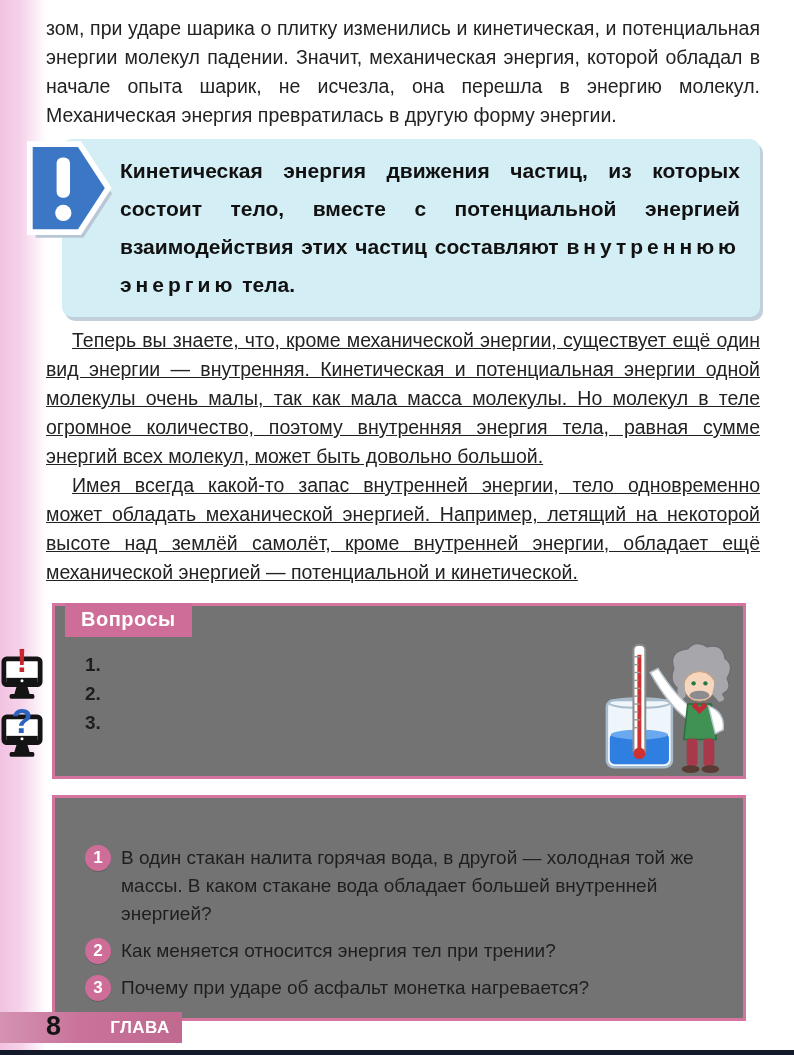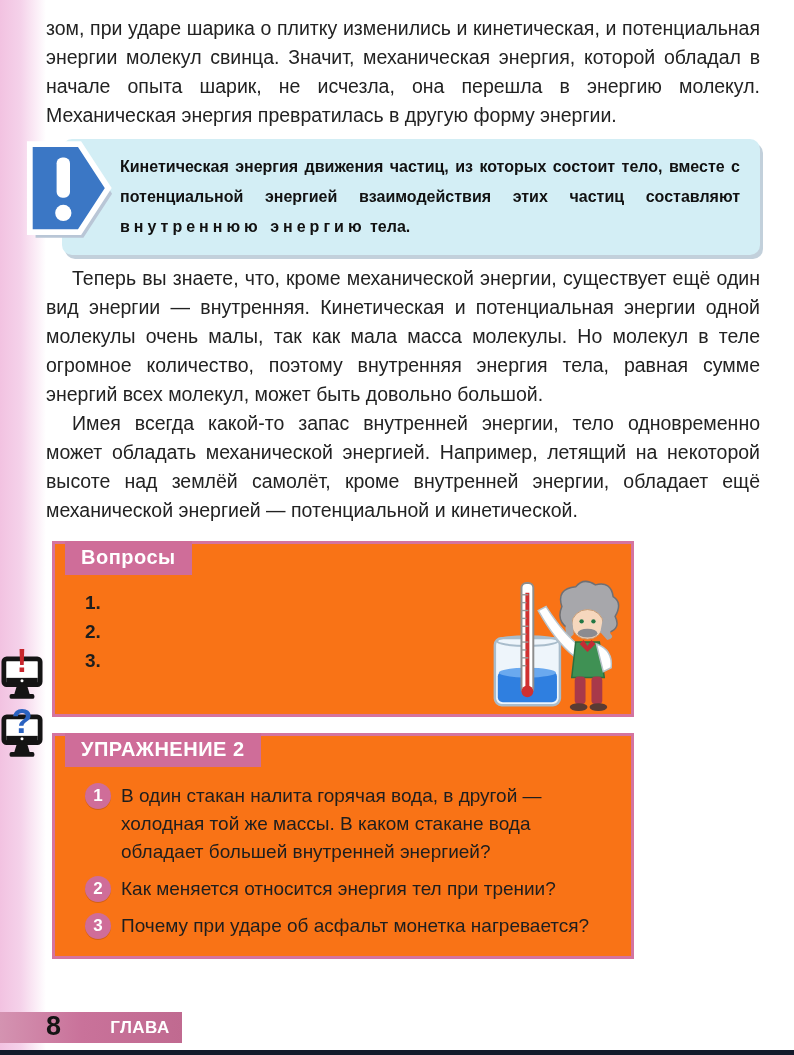--- a/index.html
+++ b/index.html
@@ -16,35 +16,35 @@
   .bottom-rule{
     position:absolute;left:0;bottom:0;width:794px;height:5px;background:#131a2a;
   }
   .content{
     position:absolute;left:46px;top:14px;width:714px;
   }
   .body-text{
     font-size:19.5px;line-height:29px;text-align:justify;color:#222;
   }
   .body-text p{margin:0;}
-  .body-text p.indent{text-indent:26px;}
+  .body-text p.indent{text-indent:26px;text-decoration:underline;}
   
   .defbox-wrap{position:relative;margin:9px 0 9px 16px;}
   .defbox{
     background:#d3eef5;border-radius:10px;
     box-shadow:3px 4px 0 rgba(120,150,175,.45);
     padding:13px 20px 13px 58px;
-    font-weight:bold;font-size:16px;line-height:30px;text-align:justify;color:#111;
+    font-weight:bold;font-size:21px;line-height:38px;text-align:justify;color:#111;
   }
   .def-spaced{letter-spacing:4px;}
   .def-icon{position:absolute;left:-36px;top:0px;width:88px;height:102px;}
   
   .pinkbox{
-    position:relative;margin-left:6px;width:582px;box-sizing:border-box;
-    border:3px solid #d4749f;background:#f97316;
+    position:relative;margin-left:6px;width:694px;box-sizing:border-box;
+    border:3px solid #d4749f;background:#737373;
   }
   .pinkbox .tab{
     position:absolute;top:-3px;left:10px;
     background:#cf6d99;color:#ffffff;font-weight:bold;
     padding:5px 16px 6px 16px;font-size:20px;letter-spacing:.5px;white-space:nowrap;
   }
   .qbox{margin-top:16px;min-height:176px;padding:44px 150px 14px 30px;}
   .q-item{display:flex;align-items:flex-start;font-size:19px;line-height:29px;}
   .q-num{font-weight:bold;width:30px;flex:0 0 30px;}
   .q-text{width:440px;}
@@ -80,21 +80,21 @@
   }
 </style>
 </head>
 <body>
 
 <div class="left-strip"></div>
 
 <div class="content">
 
   <div class="body-text">
-    <p>зом, при ударе шарика о плитку изменились и кинетическая, и потенциальная энергии молекул свинца. Значит, механическая энергия, которой обладал в начале опыта шарик, не исчезла, она перешла в энергию молекул. Механическая энергия превратилась в другую форму энергии.</p>
+    <p>зом, при ударе шарика о плитку изменились и кинетическая, и потенциальная энергии молекул падении. Значит, механическая энергия, которой обладал в начале опыта шарик, не исчезла, она перешла в энергию молекул. Механическая энергия превратилась в другую форму энергии.</p>
   </div>
 
   <div class="defbox-wrap">
     <svg class="def-icon" viewBox="0 0 92 104">
       <polygon points="10,10 60,10 90,56 60,102 10,102" fill="#b9c6d6"></polygon>
       <polygon points="4,4 56,4 86,50 56,96 4,96" fill="#3b77c5" stroke="#ffffff" stroke-width="6"></polygon>
       <rect x="32" y="18" width="14" height="42" rx="6" fill="#ffffff"></rect>
       <circle cx="39" cy="76" r="8.5" fill="#ffffff"></circle>
     </svg>
     <div class="defbox">
@@ -158,21 +158,20 @@
       <path d="M100 64 L104 70 L108 64 L112 68 L104 76 L96 68 Z" fill="#c22b35"></path>
 
       <rect x="91" y="101" width="11" height="28" rx="4" fill="#a8394a"></rect>
       <rect x="108" y="101" width="11" height="28" rx="4" fill="#a8394a"></rect>
       <ellipse cx="95" cy="132" rx="9" ry="4" fill="#5a3b33"></ellipse>
       <ellipse cx="115" cy="132" rx="9" ry="4" fill="#5a3b33"></ellipse>
     </svg>
   </div>
 
   <div class="pinkbox exbox">
-    <div class="tab">УПРАЖНЕНИЕ 2</div>
 
     <div class="ex-item">
       <span class="ex-bullet">1</span>
       <span class="ex-text">В один стакан налита горячая вода, в другой — холодная той же массы. В каком стакане вода обладает большей внутренней энергией?</span>
     </div>
     <div class="ex-item">
       <span class="ex-bullet">2</span>
       <span class="ex-text">Как меняется относится энергия тел при трении?</span>
     </div>
     <div class="ex-item">

